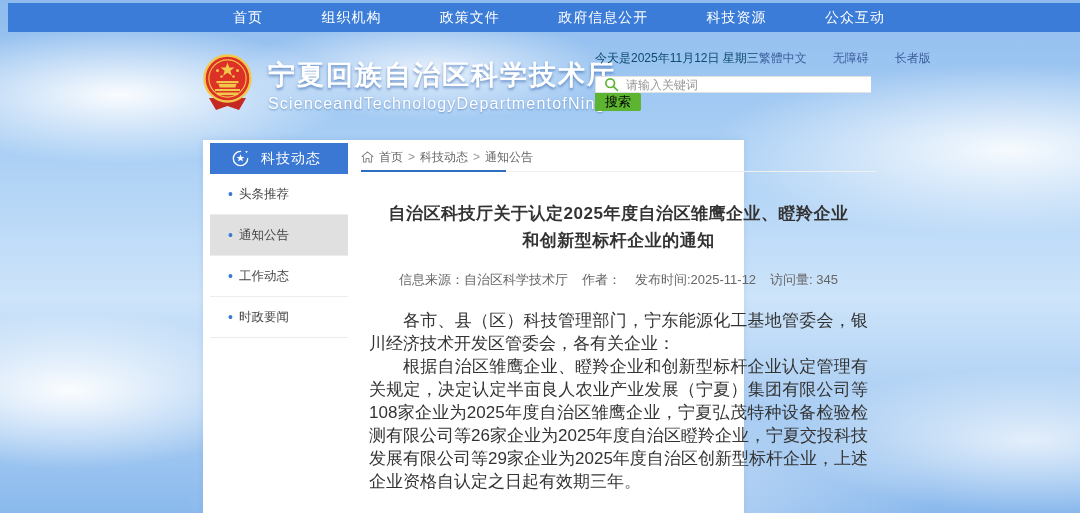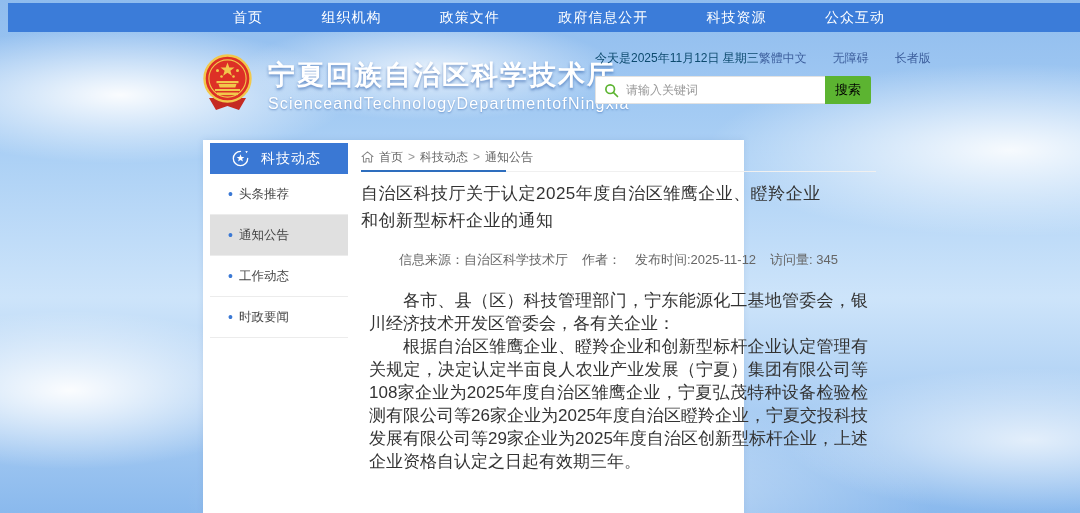--- a/index.html
+++ b/index.html
@@ -41,21 +41,21 @@
   .site-subtitle {
     color:#fff; font-size:16px; letter-spacing:1.2px; margin-top:5px;
     text-shadow:0 1px 2px rgba(30,80,160,.5); white-space:nowrap;
     display:flex; justify-content:space-between; width:332px;
   }
   .header-right { position:absolute; left:595px; top:18px; width:276px; }
   .util-row { display:flex; justify-content:space-between; align-items:center; font-size:12px; }
   .today { color:#0c4a6e; white-space:nowrap; }
   .util-links { display:flex; gap:26px; }
   .util-links span { color:#3d5f9d; cursor:pointer; white-space:nowrap; }
-  .search-row { margin-top:9px; display:flex; height:28px; }
+  .search-row { margin-top:9px; display:flex; height:14px;flex-direction:column; }
   .search-box {
     flex:1; background:#fff; border:1px solid #e2e2e2; border-right:none;
     display:flex; align-items:center; padding:0 8px; border-radius:2px 0 0 2px;
   }
   .search-box input {
     border:none; outline:none; flex:1; font-size:12px; color:#333;
     font-family:"Liberation Sans","DejaVu Sans",sans-serif; background:transparent;
   }
   .search-box input::placeholder { color:#999; }
   .mag { width:15px; height:15px; margin-right:7px; flex:0 0 auto; }
@@ -89,21 +89,21 @@
   .breadcrumb {
     height:29px; display:flex; align-items:center; font-size:12px; color:#666;
     position:relative; border-bottom:1px solid #f0f0f0;
   }
   .breadcrumb svg { width:13px; height:12px; margin-right:5px; }
   .breadcrumb .bc-link { cursor:pointer; }
   .breadcrumb .bc-sep { margin:0 5px; color:#999; }
   .bc-underline { position:absolute; left:0; bottom:-1px; width:145px; height:2px; background:#2e6ebe; }
 
   .article-title {
-    margin-top:8px; font-size:17px; font-weight:normal; color:#333;
+    margin-top:28px; text-align:center; font-size:17px; font-weight:bold; color:#333;
     line-height:27px; white-space:pre-line; letter-spacing:.5px;
   }
   .meta {
     margin-top:17px; text-align:center; font-size:13px; color:#666;
     display:flex; justify-content:center; gap:14px; white-space:nowrap;
   }
   .body-text { margin-top:20px; padding:0 8px; }
   .body-text p {
     font-size:17px; color:#333; line-height:23px; text-indent:2em; text-align:justify;
   }

